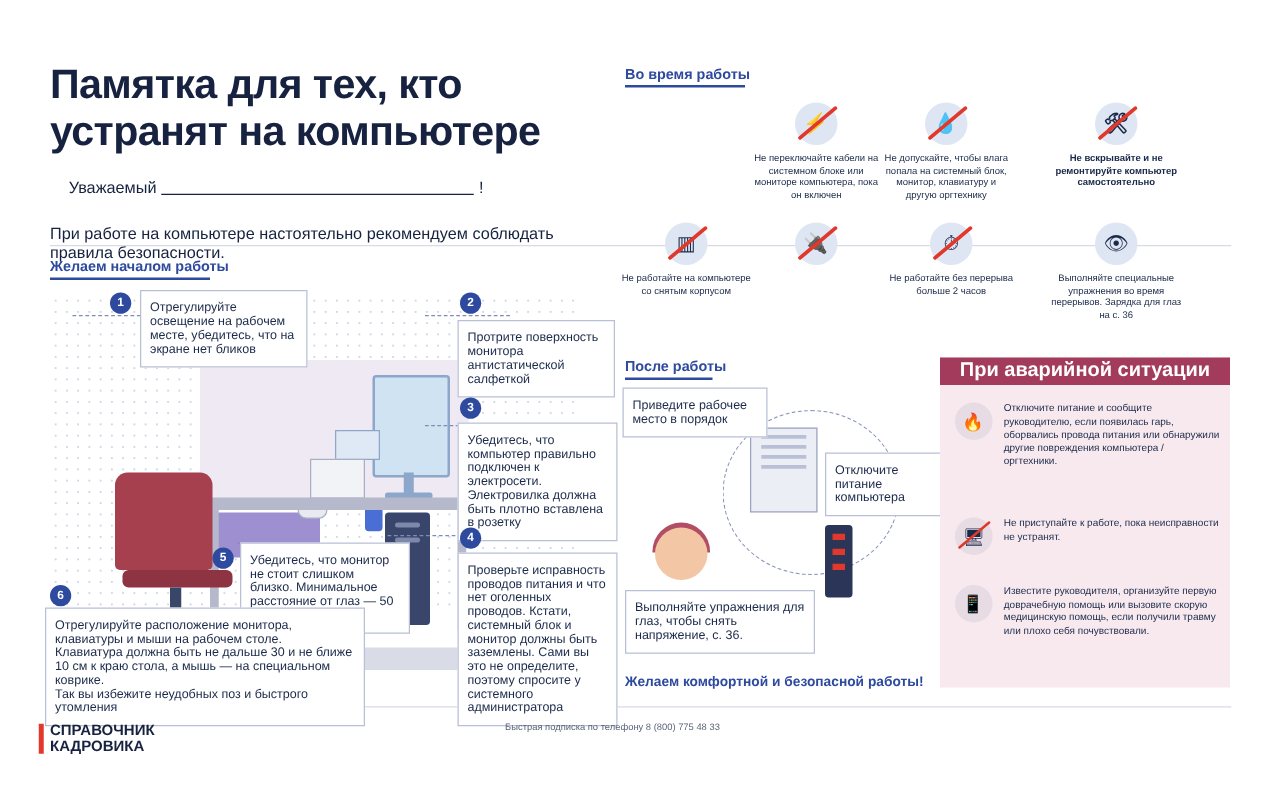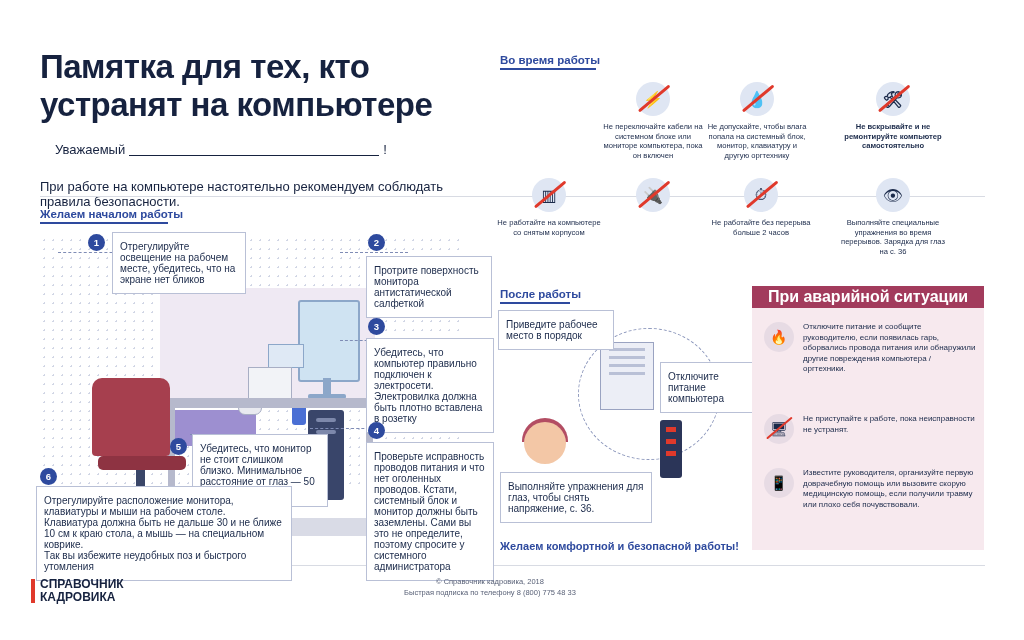--- a/index.html
+++ b/index.html
@@ -298,17 +298,16 @@
   </div>
 
   <div class="wish">Желаем комфортной и безопасной работы!</div>
 
   <div class="logo">
     <span class="bar"></span>
     <div>СПРАВОЧНИК</div>
     <div>КАДРОВИКА</div>
   </div>
   <div class="copy">
-    <div>© Справочник кадровика, 2018</div>
     <div>Быстрая подписка по телефону 8 (800) 775 48 33</div>
   </div>
 
 </div>
 
 </body></html>

